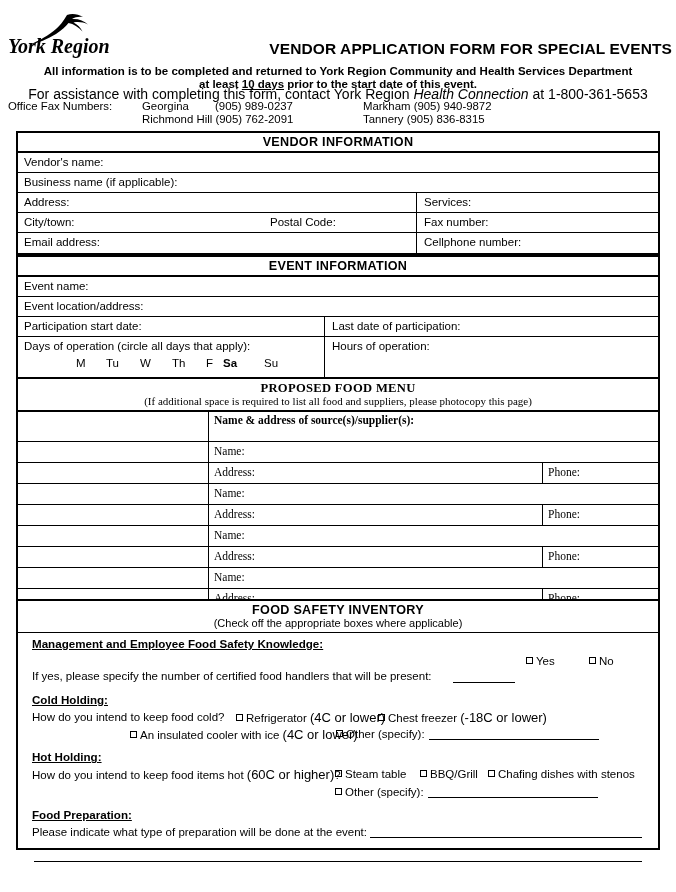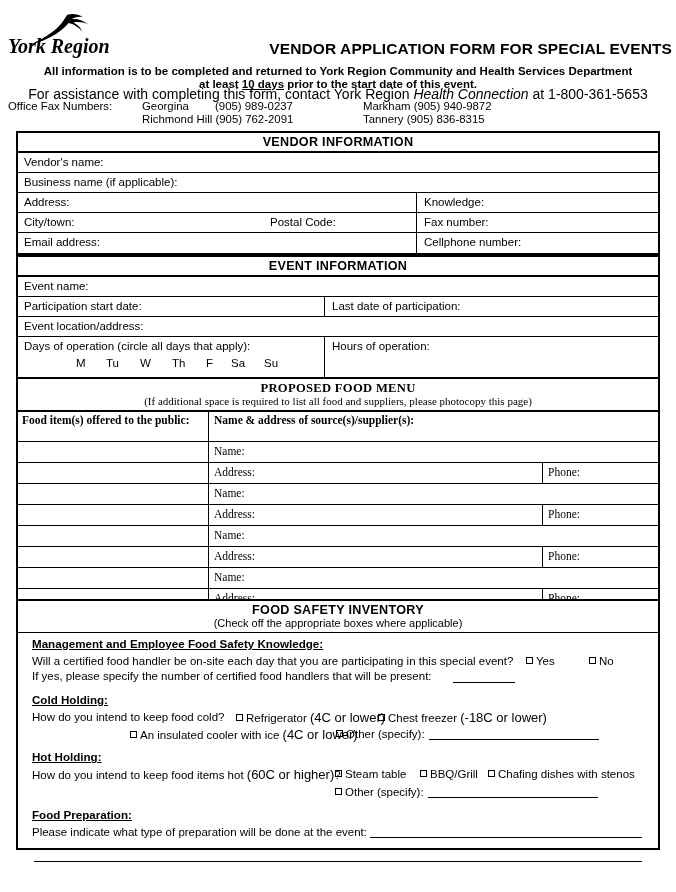--- a/index.html
+++ b/index.html
@@ -237,21 +237,21 @@
       <span class="cell" style="left:6px;">Vendor's name:</span>
     </div>
 
     <div class="row r20">
       <span class="cell" style="left:6px;">Business name (if applicable):</span>
     </div>
 
     <div class="row r20">
       <span class="vline" style="left:398px;"></span>
       <span class="cell" style="left:6px;">Address:</span>
-      <span class="cell" style="left:406px;">Knowledge:</span>
+      <span class="cell" style="left:406px;">Services:</span>
     </div>
 
     <div class="row r20">
       <span class="vline" style="left:398px;"></span>
       <span class="cell" style="left:6px;">City/town:</span>
       <span class="cell" style="left:252px;">Postal Code:</span>
       <span class="cell" style="left:406px;">Fax number:</span>
     </div>
 
     <div class="row r20">
@@ -262,54 +262,53 @@
   </div>
 
   <div class="sectionbox" id="event-box">
     <div class="band">EVENT INFORMATION</div>
 
     <div class="row r20">
       <span class="cell" style="left:6px;">Event name:</span>
     </div>
 
     <div class="row r20">
+      <span class="cell" style="left:6px;">Event location/address:</span>
+    </div>
+
+    <div class="row r20">
       <span class="vline" style="left:306px;"></span>
       <span class="cell" style="left:6px;">Participation start date:</span>
       <span class="cell" style="left:314px;">Last date of participation:</span>
-    </div>
-
-    <div class="row r20">
-      <span class="cell" style="left:6px;">Event location/address:</span>
     </div>
 
     <div class="row" style="height:53px;">
       <span class="vline" style="left:306px;"></span>
       <span class="cell" style="left:6px;">Days of operation (circle all days that apply):</span>
       <span class="cell" style="left:314px;">Hours of operation:</span>
       <span class="days">
         <span class="day" style="left:58px;">M</span>
         <span class="day" style="left:88px;">Tu</span>
         <span class="day" style="left:122px;">W</span>
         <span class="day" style="left:154px;">Th</span>
         <span class="day" style="left:188px;">F</span>
-        <span class="day" style="left:213px;">Sa</span>
+        <span class="day" style="left:205px;font-weight:bold;">Sa</span>
         <span class="day" style="left:246px;">Su</span>
       </span>
     </div>
   </div>
 
   <div class="sectionbox" id="menu-box">
     <div class="band">
       <span>PROPOSED FOOD MENU</span>
       <span class="sub">(If additional space is required to list all food and suppliers, please photocopy this page)</span>
     </div>
 
     <div class="row fm-head">
       <span class="vline" style="left:190px;"></span>
-      <span class="cell" style="left:4px; top:2px; white-space:normal; width:180px; font-weight:bold;">Food item(s) offered to the public:</span>
       <span class="cell" style="left:196px; top:2px; font-weight:bold;">Name &amp; address of source(s)/supplier(s):</span>
     </div>
 
     <div class="row fm-name">
       <span class="vline" style="left:190px;"></span>
       <span class="cell" style="left:196px;">Name:</span>
     </div>
     <div class="row fm-addr">
       <span class="vline" style="left:190px;"></span>
       <span class="vline" style="left:524px;"></span>
@@ -354,21 +353,20 @@
   <div class="sectionbox" id="safety-box">
     <div class="band" style="border-bottom:1px solid #000;">
       <span>FOOD SAFETY INVENTORY</span>
       <span class="sub">(Check off the appropriate boxes where applicable)</span>
     </div>
 
     <div class="safety-body">
 
       <span class="sub-head" style="left:14px; top:4px;">Management and Employee Food Safety Knowledge:</span>
 
-      <span class="ln" style="left:14px; top:22px;">Will a certified food handler be on-site each day that you are participating in this special event?</span>
       <span class="ln" style="left:508px; top:22px;"><span class="cbx"></span><span>Yes</span></span>
       <span class="ln" style="left:571px; top:22px;"><span class="cbx"></span><span>No</span></span>
 
       <span class="ln" style="left:14px; top:37px;"><span>If yes, please specify the number of certified food handlers that will be present:</span></span>
       <span class="blank" style="position:absolute; left:435px; top:49px; width:62px;"></span>
 
       <span class="sub-head" style="left:14px; top:60px;">Cold Holding:</span>
 
       <span class="ln" style="left:14px; top:78px;">How do you intend to keep food cold?</span>
       <span class="ln" style="left:218px; top:78px;"><span class="cbx"></span><span>Refrigerator</span> <span class="small">(4C or lower)</span></span>

